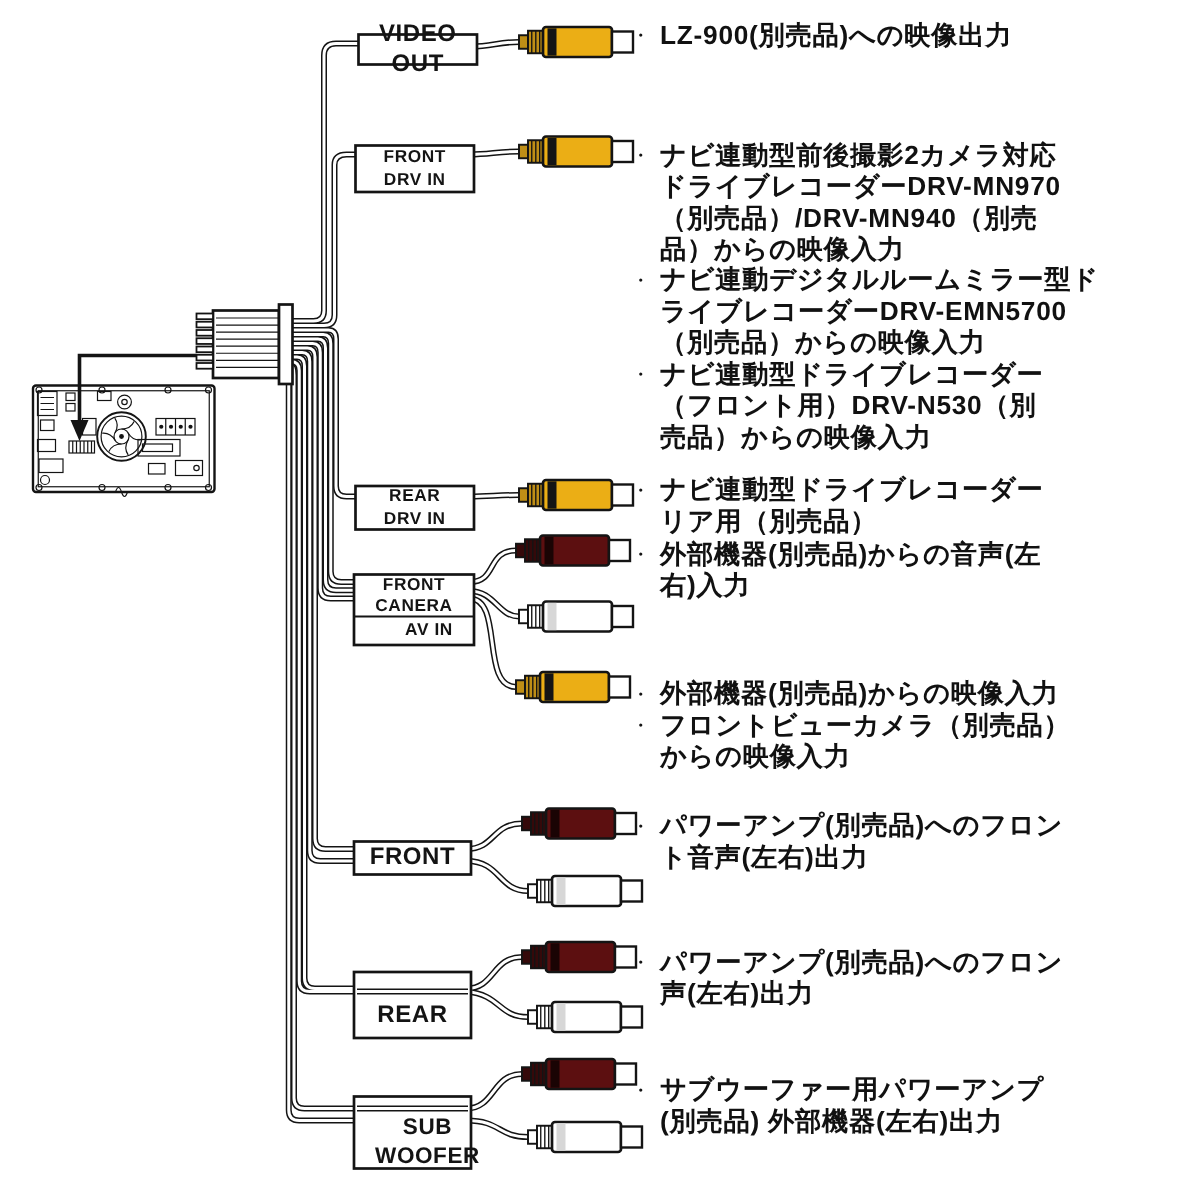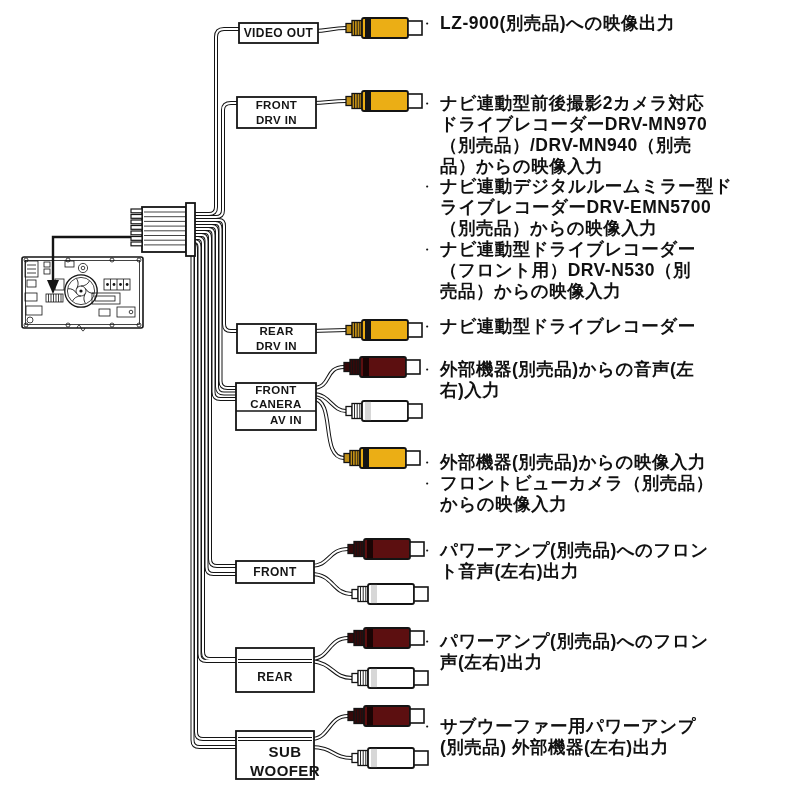--- a/index.html
+++ b/index.html
@@ -19,21 +19,21 @@
   .cr{fill:var(--relief,#999);stroke:var(--line,#141414);stroke-width:1.3;}
   .ridge{fill:none;stroke:var(--line,#141414);stroke-width:.9;}
   .cb{fill:var(--body,#ccc);stroke:var(--line,#141414);stroke-width:1.8;}
   .cband{fill:var(--band,#151515);}
   .ctip{fill:#ffffff;stroke:var(--line,#141414);stroke-width:1.6;}
   .rca-yellow{--body:var(--rca-yellow,#EBAE15);--relief:var(--rca-yellow-relief,#bf8e16);--band:#151515;}
   .rca-red{--body:var(--rca-red,#5C0F10);--relief:var(--rca-red-relief,#35090a);--band:#1a0404;}
   .rca-white{--body:#ffffff;--relief:#ffffff;--band:#d7d7d7;}
   
   .plabel{position:absolute;display:flex;flex-direction:column;align-items:center;justify-content:center;
-          font-weight:bold;font-size:12px;line-height:1.25;letter-spacing:.4px;color:#141414;text-align:center;}
+          font-weight:bold;font-size:16px;line-height:1.25;letter-spacing:.4px;color:#141414;text-align:center;}
   
   .note{position:absolute;left:420px;display:flex;align-items:flex-start;}
   .note .bullet{width:14px;font-size:13px;line-height:21px;color:#141414;flex:0 0 14px;text-align:center;}
   .note .nl{margin-left:6px;font-size:17.5px;line-height:21px;font-weight:600;color:#111;
             letter-spacing:.5px;white-space:nowrap;}
 </style>
 </head>
 <body>
 
 <div class="stage">
@@ -299,20 +299,21 @@
   <div class="nl">
     <div>ナビ連動型ドライブレコーダー</div>
     <div>（フロント用）DRV-N530（別</div>
     <div>売品）からの映像入力</div>
   </div>
 </div>
 <div class="note" style="top:316px;">
   <span class="bullet">・</span>
   <div class="nl">
     <div>ナビ連動型ドライブレコーダー</div>
+    <div>リア用（別売品）</div>
   </div>
 </div>
 <div class="note" style="top:359px;">
   <span class="bullet">・</span>
   <div class="nl">
     <div>外部機器(別売品)からの音声(左</div>
     <div>右)入力</div>
   </div>
 </div>
 <div class="note" style="top:452px;">

